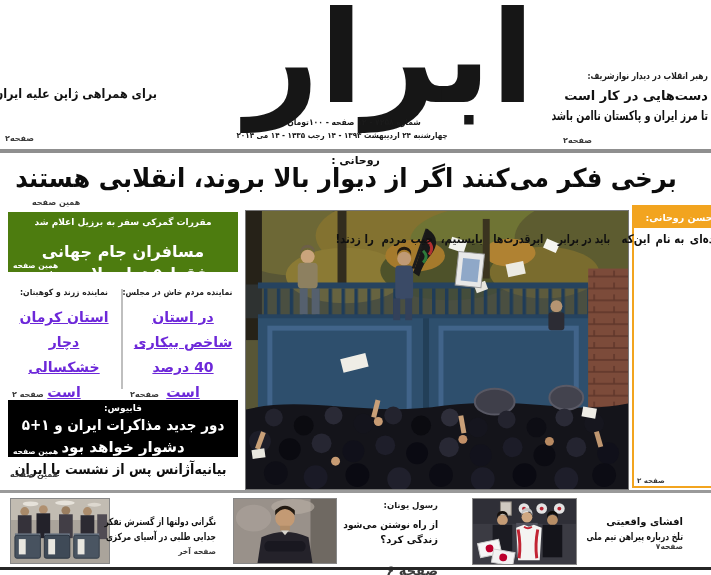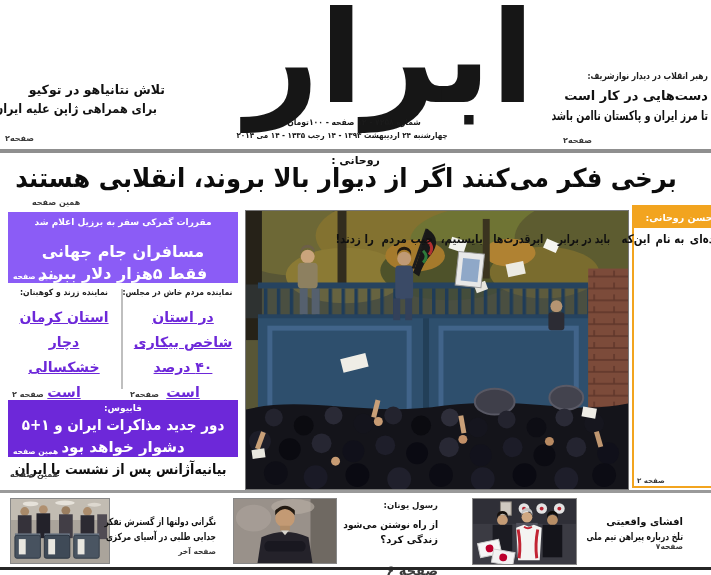--- a/index.html
+++ b/index.html
@@ -39,63 +39,62 @@
   </div>
 
   <div class="abs rt" style="left:563px;top:70px;width:145px;">
     <div class="b nw cx80r" style="font-size:9.5px;color:#222;">رهبر انقلاب در دیدار نوازشریف:</div>
     <div class="b nw" style="font-size:13px;margin-top:7px;">دست‌هایی در کار است</div>
     <div class="b nw cx72r" style="font-size:13px;margin-top:5px;">تا مرز ایران و پاکستان ناامن باشد</div>
     <div class="pg" style="position:absolute;left:0;top:66px;">صفحه۲</div>
   </div>
 
   <div class="abs rt" style="left:5px;top:82px;width:160px;">
-    <div class="b nw" style="font-size:12.5px;">تلاش نتانیاهو در توکیو</div>
     <div class="b nw cx90" style="font-size:12.5px;margin-top:4px;">برای همراهی ژاپن علیه ایران</div>
     <div class="pg" style="position:absolute;left:0;top:52px;">صفحه۲</div>
   </div>
 
   <div class="abs rule" style="left:0;top:149px;width:711px;height:4px;"></div>
 
   <div class="abs ctr b" style="left:0;top:154px;width:711px;font-size:11px;">روحانی :</div>
   <div class="abs ctr b nw cx93" style="left:10px;top:163px;width:691px;font-size:26px;color:#0c0c0c;">برخی فکر می‌کنند اگر از دیوار بالا بروند، انقلابی هستند</div>
   <div class="abs pg" style="left:32px;top:198px;">همین صفحه</div>
 
-  <div class="abs" style="left:8px;top:212px;width:230px;height:71px;background:#8b5cf6;">
+  <div class="abs" style="left:8px;top:212px;width:230px;height:60px;background:#4d7c0f;">
     <div class="ctr b nw" style="font-size:9px;color:#fff;margin-top:5px;">مقررات گمرکی سفر به برزیل اعلام شد</div>
     <div class="ctr boxline nw" style="margin-top:14px;">مسافران جام جهانی</div>
     <div class="ctr boxline nw">فقط ۵هزار دلار ببرند</div>
     <div class="pgw" style="position:absolute;left:5px;bottom:2px;">همین صفحه</div>
   </div>
 
   <div class="abs" style="left:128px;top:287px;width:110px;height:110px;">
     <div class="ctr b nw cx90" style="font-size:8.5px;color:#222;">نماینده مردم خاش در مجلس:</div>
     <div class="ctr b darkred" style="font-size:14px;margin-top:8px;line-height:25px;">
       <div class="nw">در استان</div>
       <div class="nw">شاخص بیکاری</div>
-      <div class="nw">۴۰ درصد</div>
+      <div class="nw">40 درصد</div>
       <div class="nw">است</div>
     </div>
   </div>
   <div class="abs pg" style="left:130px;top:390px;">صفحه۲</div>
 
   <div class="abs" style="left:121px;top:289px;width:2px;height:100px;background:#bfbfbf;"></div>
 
   <div class="abs" style="left:10px;top:287px;width:108px;height:110px;">
     <div class="ctr b nw cx90" style="font-size:8.5px;color:#222;">نماینده زرند و کوهبنان:</div>
     <div class="ctr b darkred" style="font-size:14px;margin-top:8px;line-height:25px;">
       <div class="nw">استان کرمان</div>
       <div class="nw">دچار</div>
       <div class="nw">خشکسالی</div>
       <div class="nw">است</div>
     </div>
   </div>
   <div class="abs pg" style="left:12px;top:390px;">صفحه ۲</div>
 
-  <div class="abs" style="left:8px;top:400px;width:230px;height:57px;background:#6d28d9;">
+  <div class="abs" style="left:8px;top:400px;width:230px;height:57px;background:#000000;">
     <div class="ctr b nw" style="font-size:9px;color:#fff;margin-top:3px;">فابیوس:</div>
     <div class="ctr boxline nw cx90" style="font-size:15px;margin-top:1px;">دور جدید مذاکرات ایران و ‪۵+۱‬</div>
     <div class="ctr boxline nw" style="font-size:15px;">دشوار خواهد بود</div>
     <div class="pgw" style="position:absolute;left:5px;bottom:1px;">همین صفحه</div>
   </div>
 
   <div class="abs ctr b nw cx90" style="left:8px;top:461px;width:230px;font-size:14px;color:#0e0e0e;">بیانیه‌آژانس پس از نشست با ایران</div>
   <div class="abs pg" style="left:10px;top:470px;">همین صفحه</div>
 
   <div class="abs" style="left:245px;top:210px;width:384px;height:280px;border:1px solid #777;box-sizing:border-box;" role="img">

